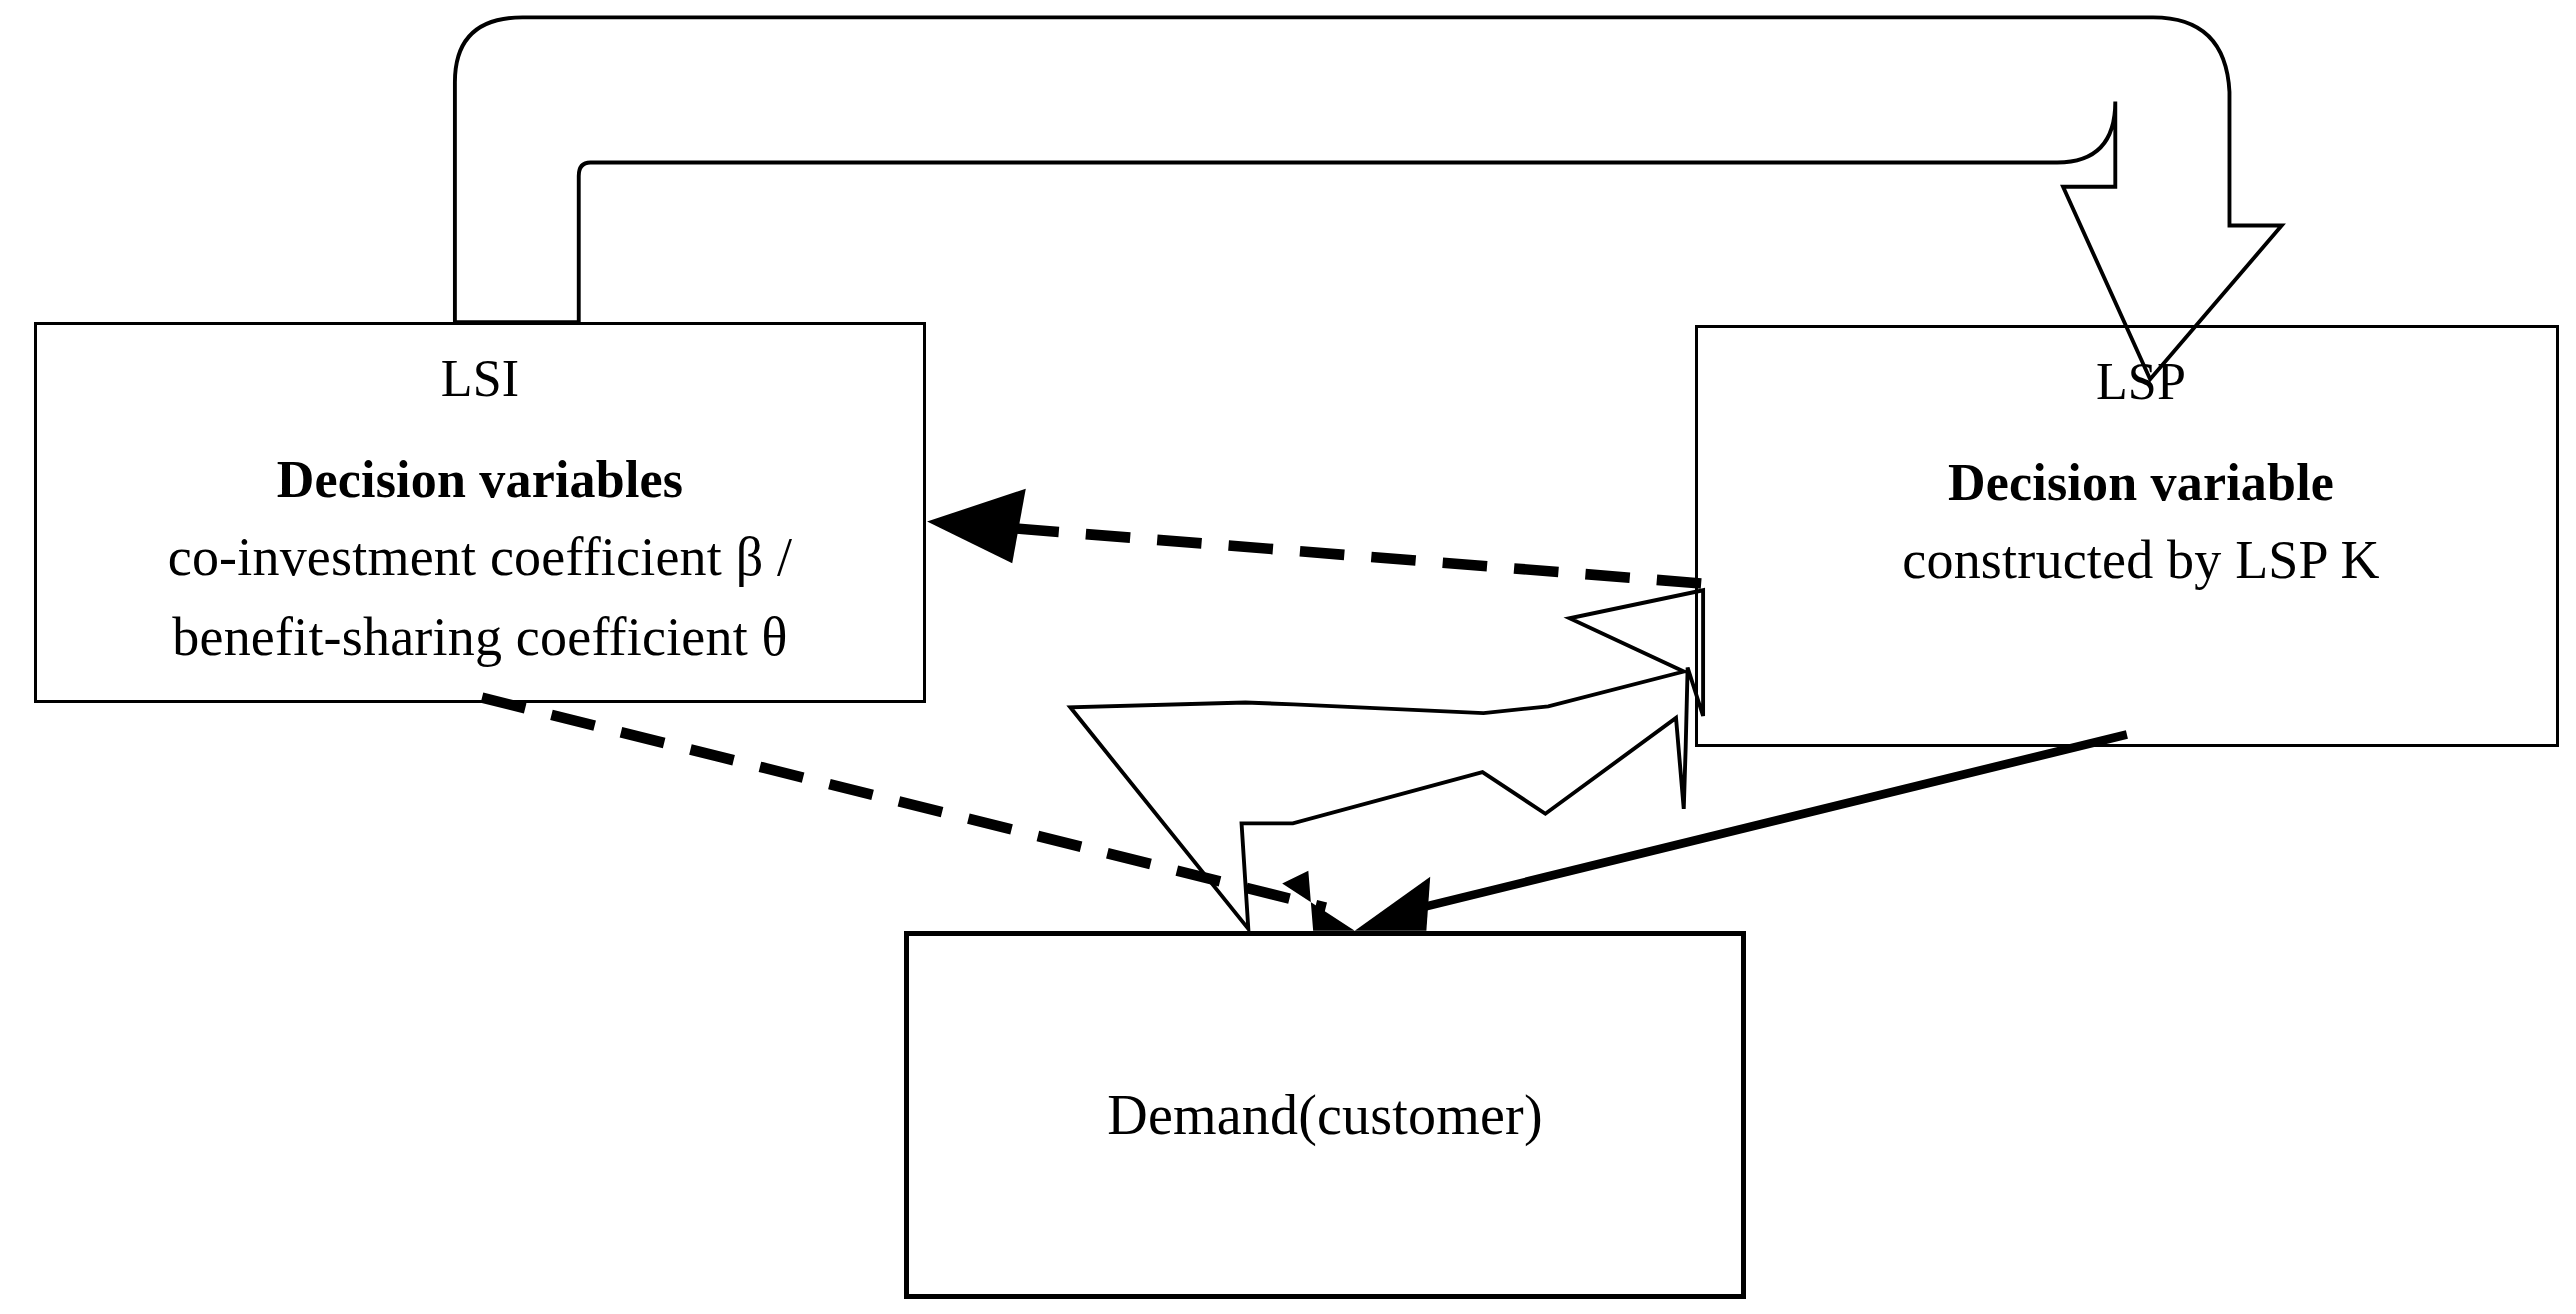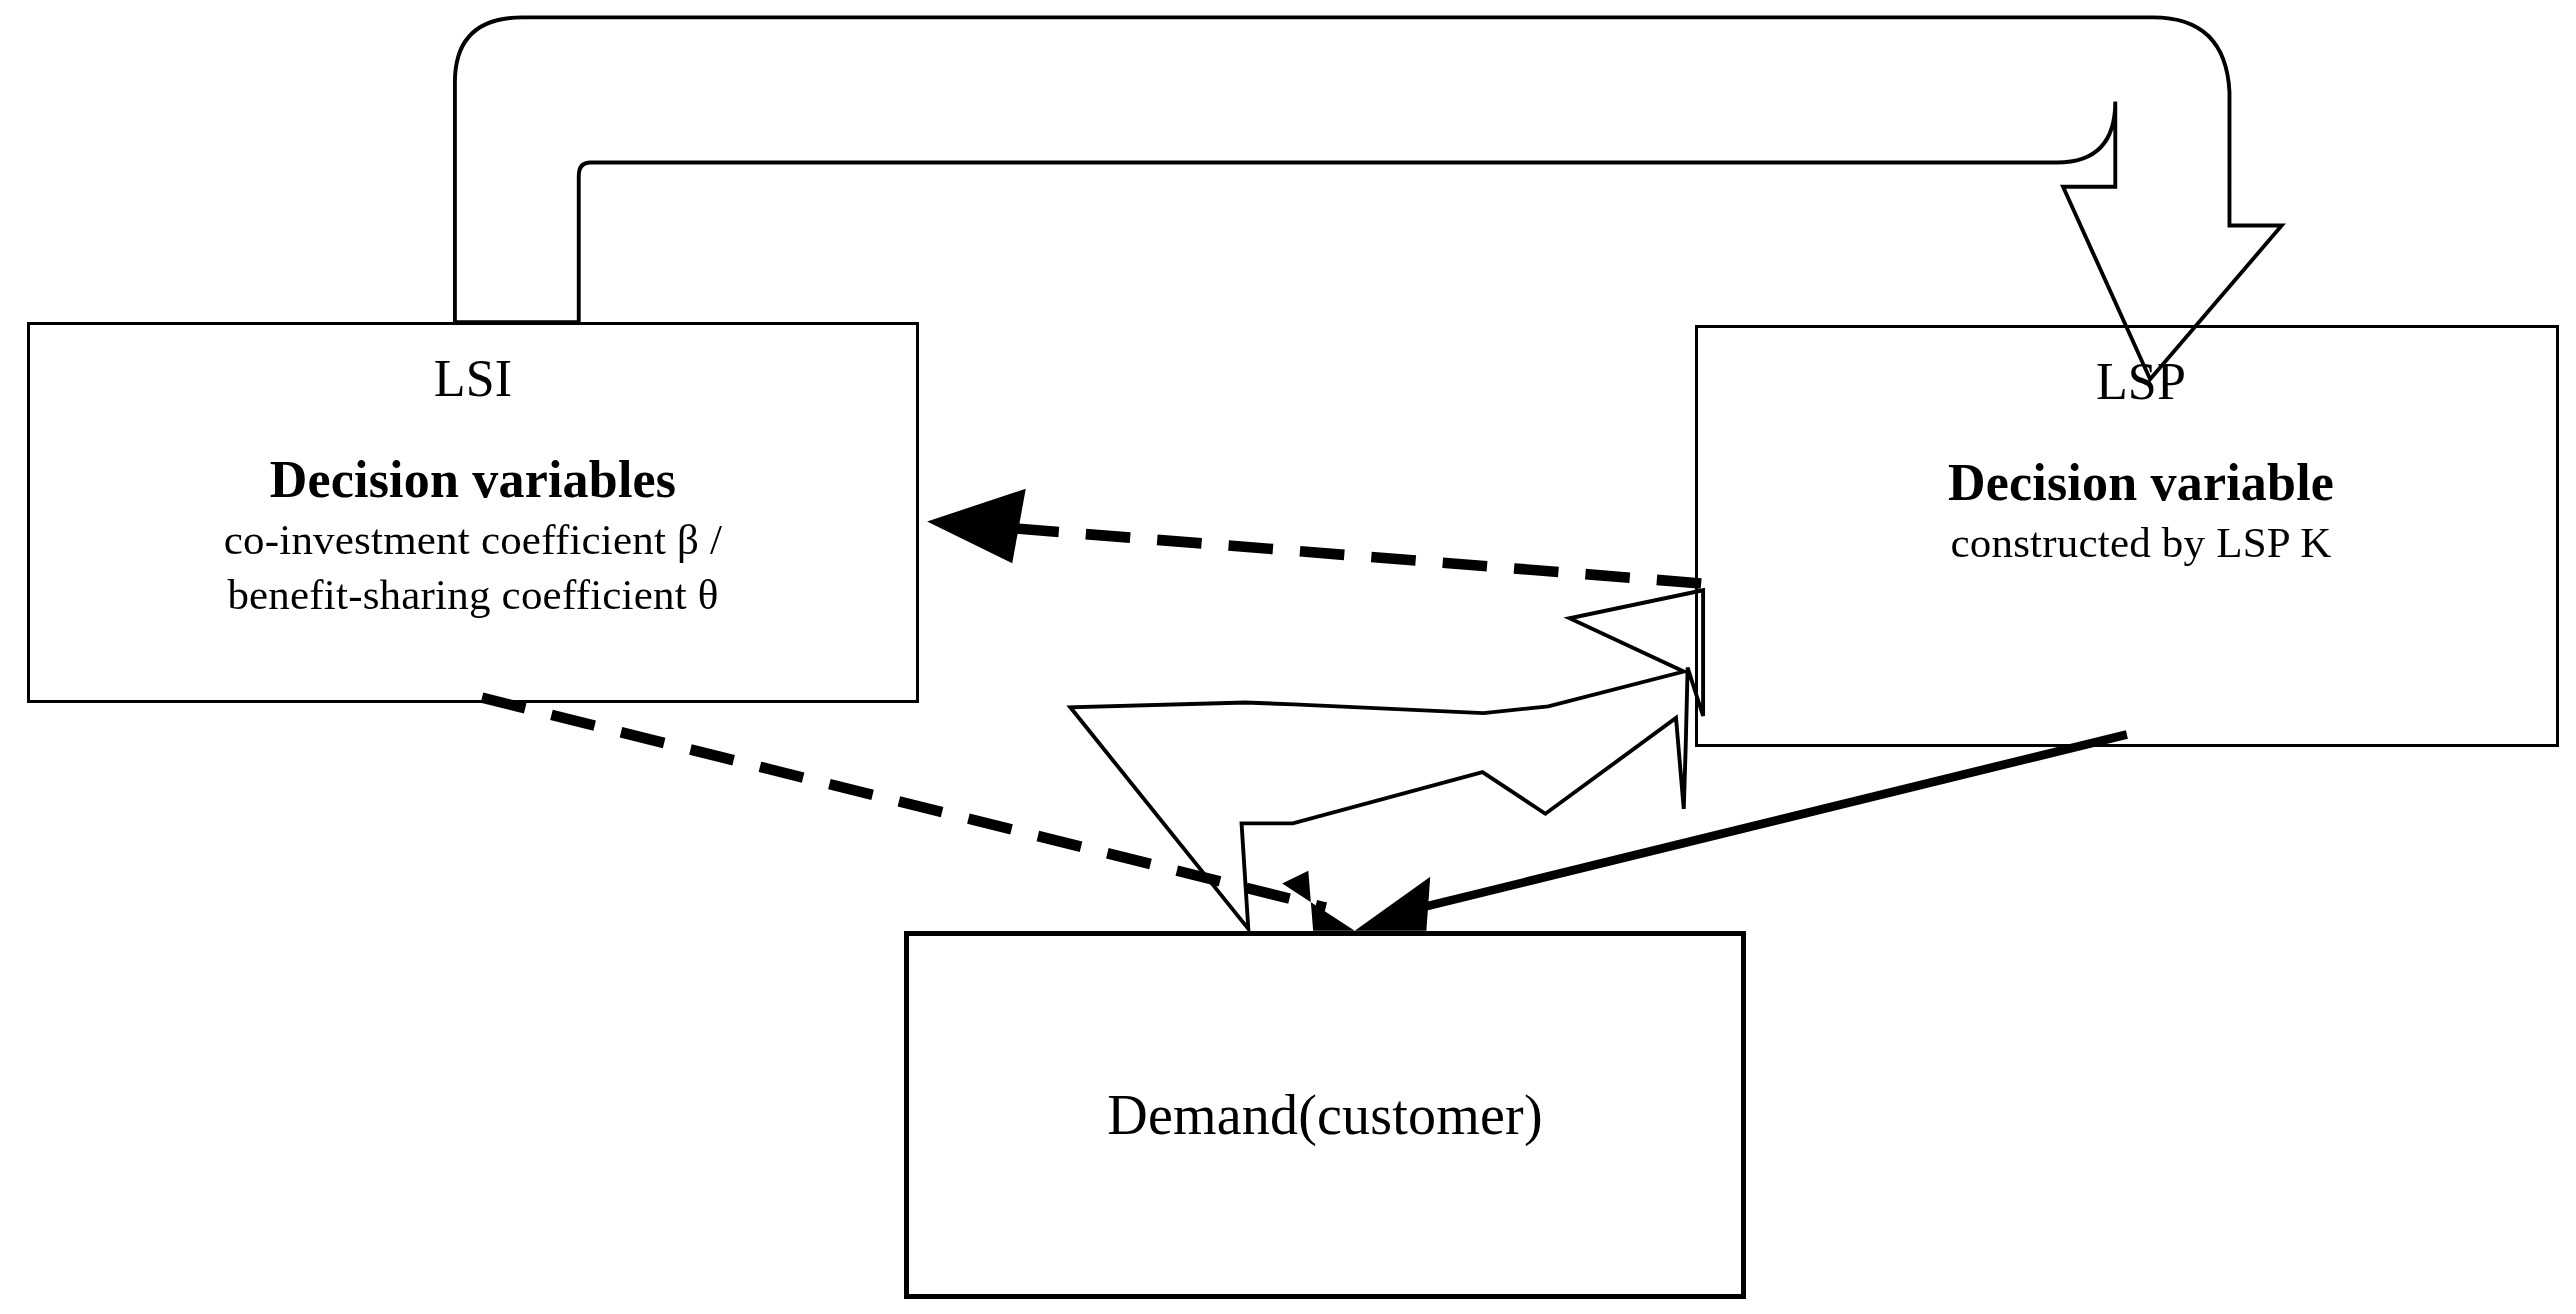--- a/index.html
+++ b/index.html
@@ -50,28 +50,28 @@
   .ln.title {
     margin-top: 21px;
     font-size: 52px;
   }
   .ln.bold {
     font-weight: bold;
     margin-top: 36px;
     font-size: 52px;
   }
   .ln.body {
-    margin-top: 1px;
-    font-size: 43px;
+    margin-top: 12px;
+    font-size: 54px;
   }
   .ln.demand-label {
     font-size: 56px;
     text-align: center;
   }
-  #lsi-box  { left: 27px;  top: 322px; width: 892px;  height: 381px; }
+  #lsi-box  { left: 34px;  top: 322px; width: 892px;  height: 381px; }
   #lsp-box  { left: 1695px; top: 325px; width: 864px;  height: 422px; padding-left: 28px; }
   #demand-box { left: 904px; top: 931px; width: 842px; height: 368px; }
 </style>
 </head>
 <body>
 
 <div id="canvas">
 
   <svg class="layer" viewBox="0 0 2662 1358">
 

